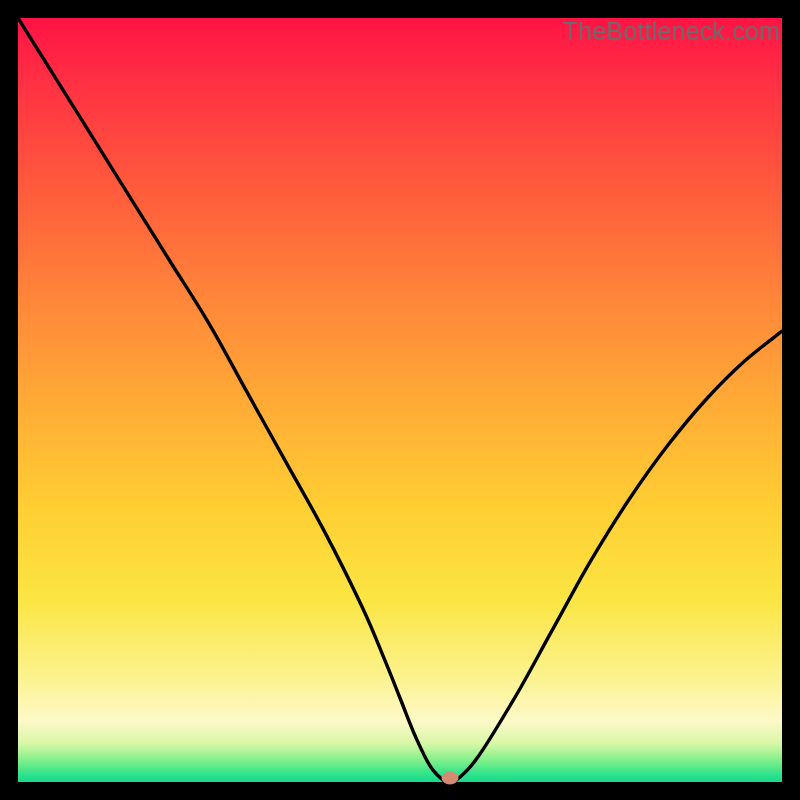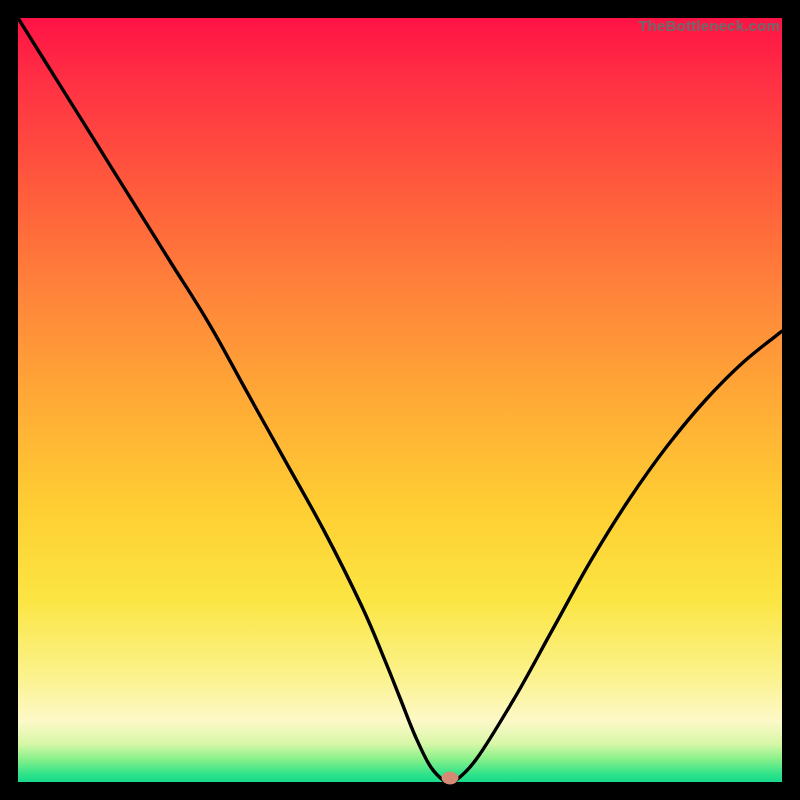--- a/index.html
+++ b/index.html
@@ -39,22 +39,22 @@
       #88f08a 97%,
       #2fe38a 99%,
       #16d98d 100%
     );
   }
   .watermark {
     position: absolute;
     top: -1px;
     right: 2px;
     color: #6b6b6b;
-    font-size: 15px;
-    font-weight: 700;
+    font-size: 25px;
+    font-weight: 400;
     letter-spacing: 0.2px;
     user-select: none;
   }
   svg.curve {
     position: absolute;
     inset: 0;
     width: 100%;
     height: 100%;
   }
   .marker {

